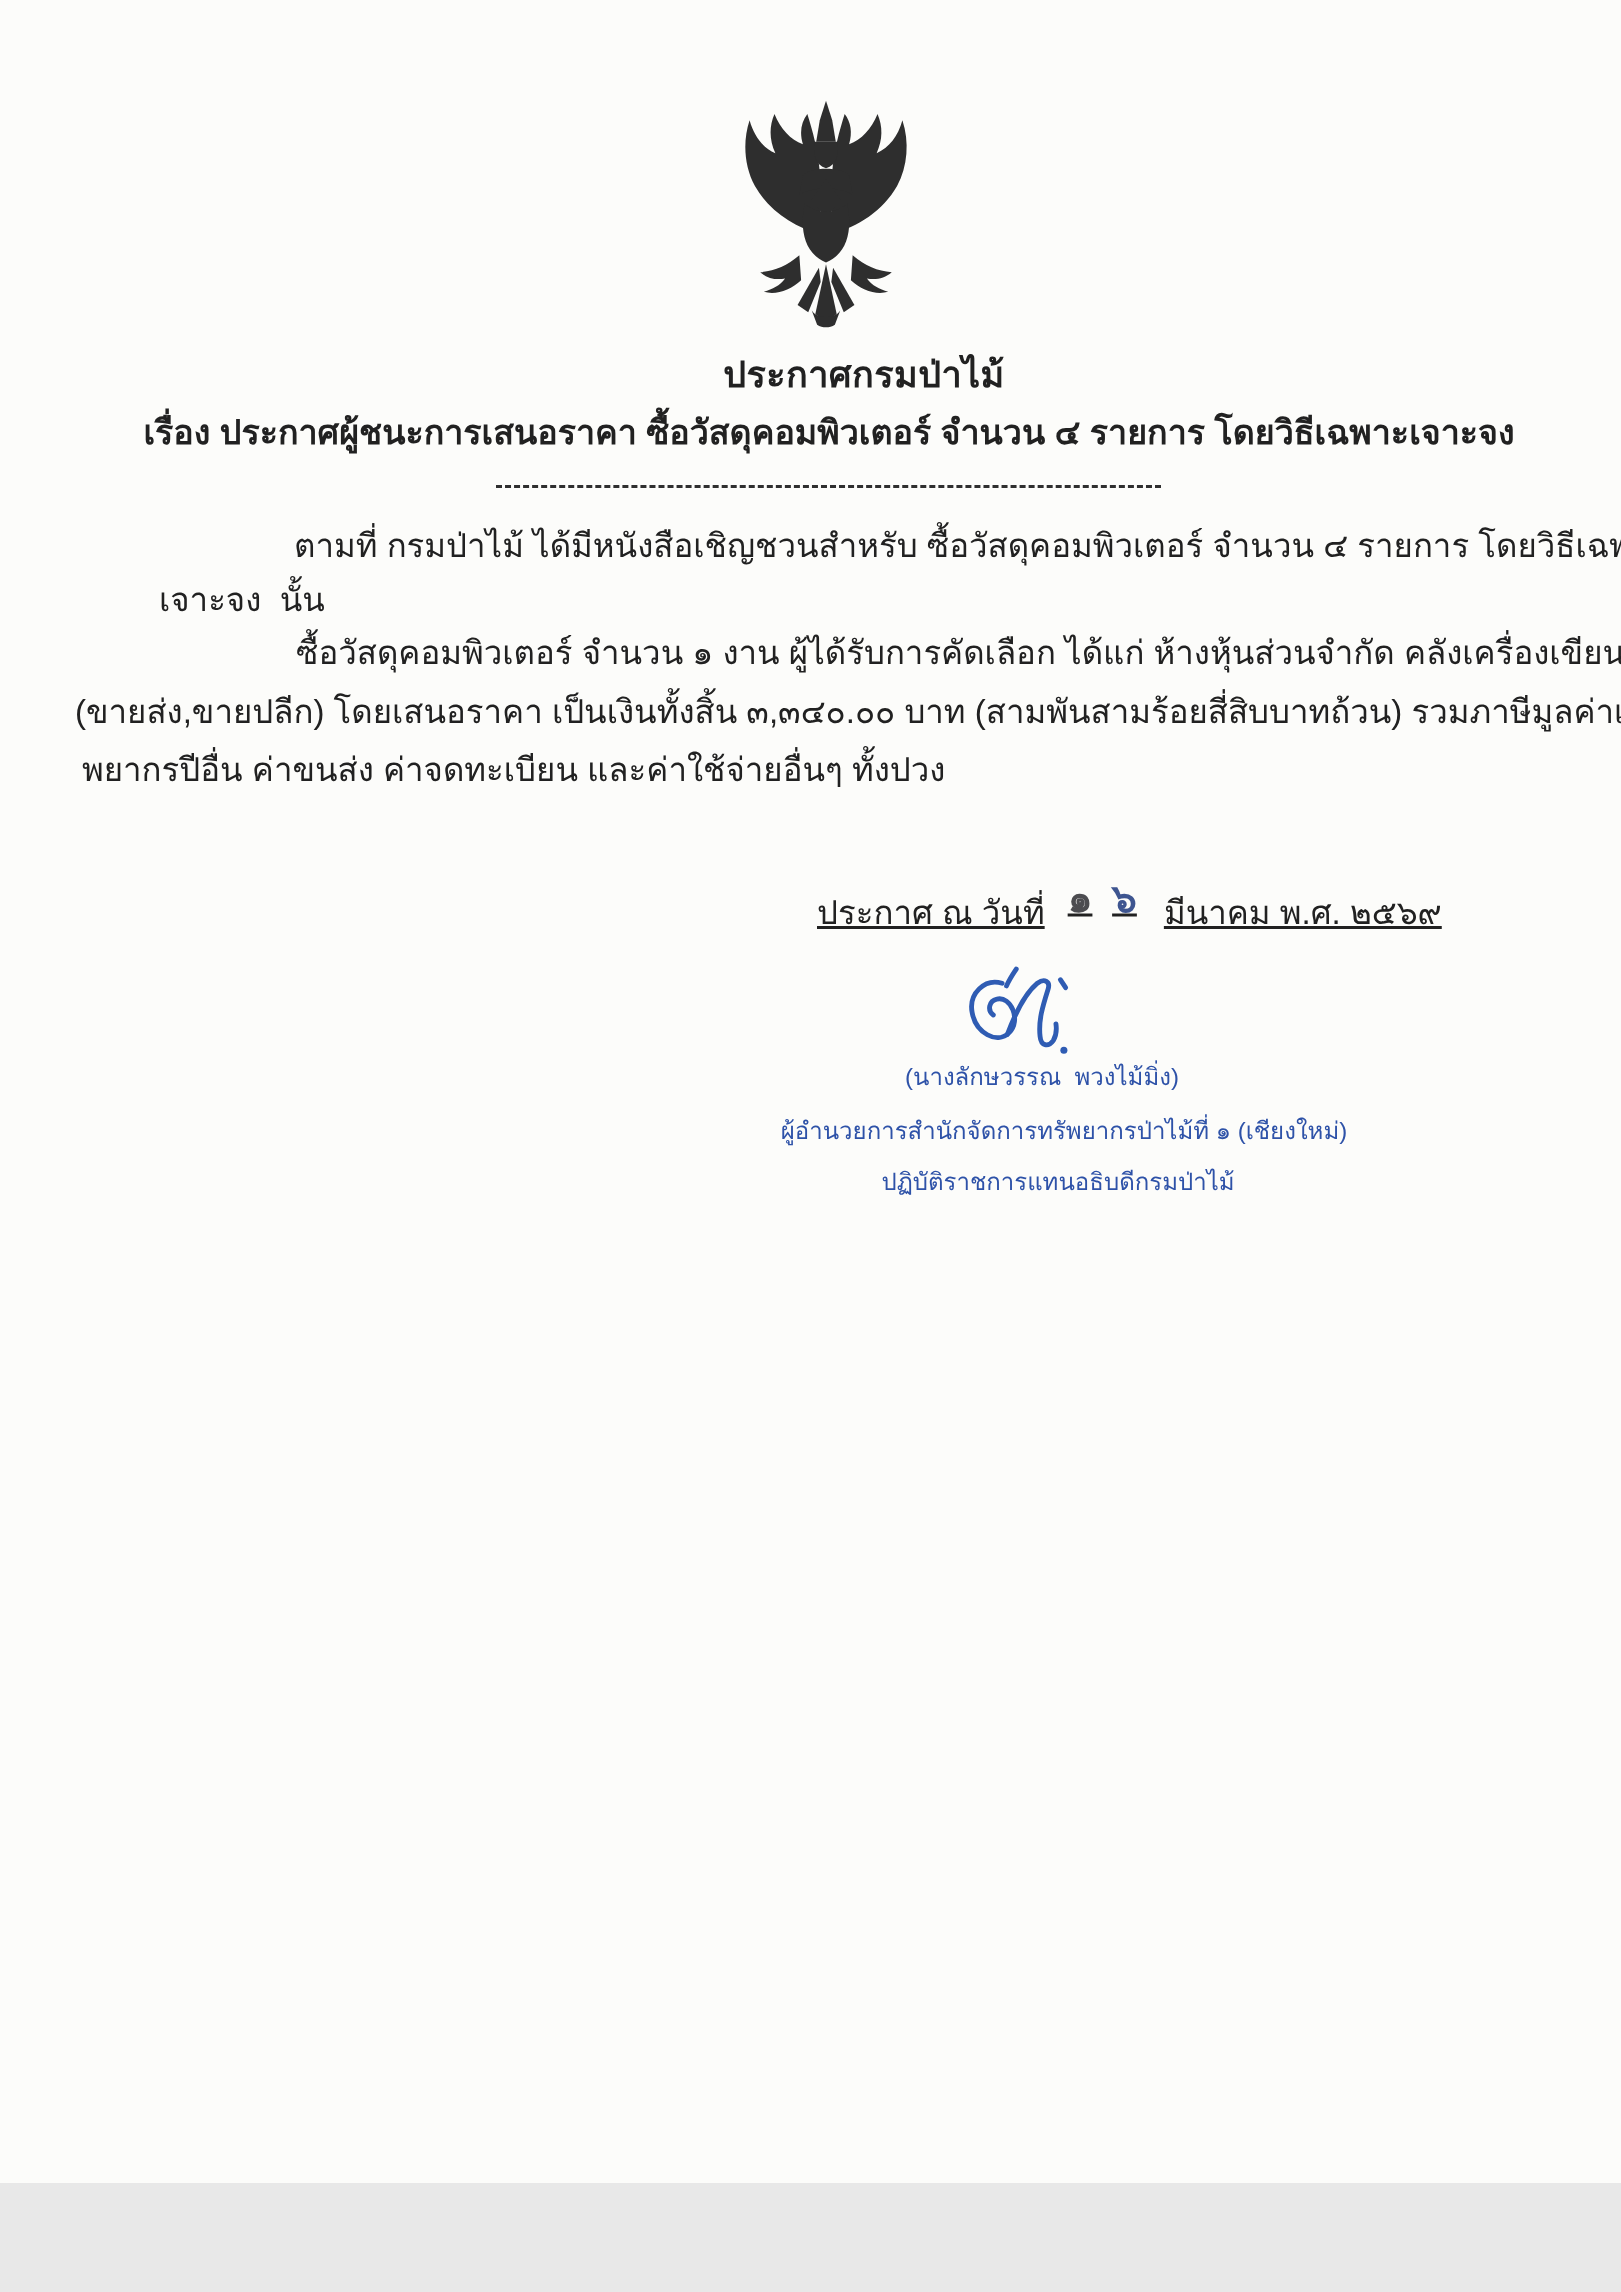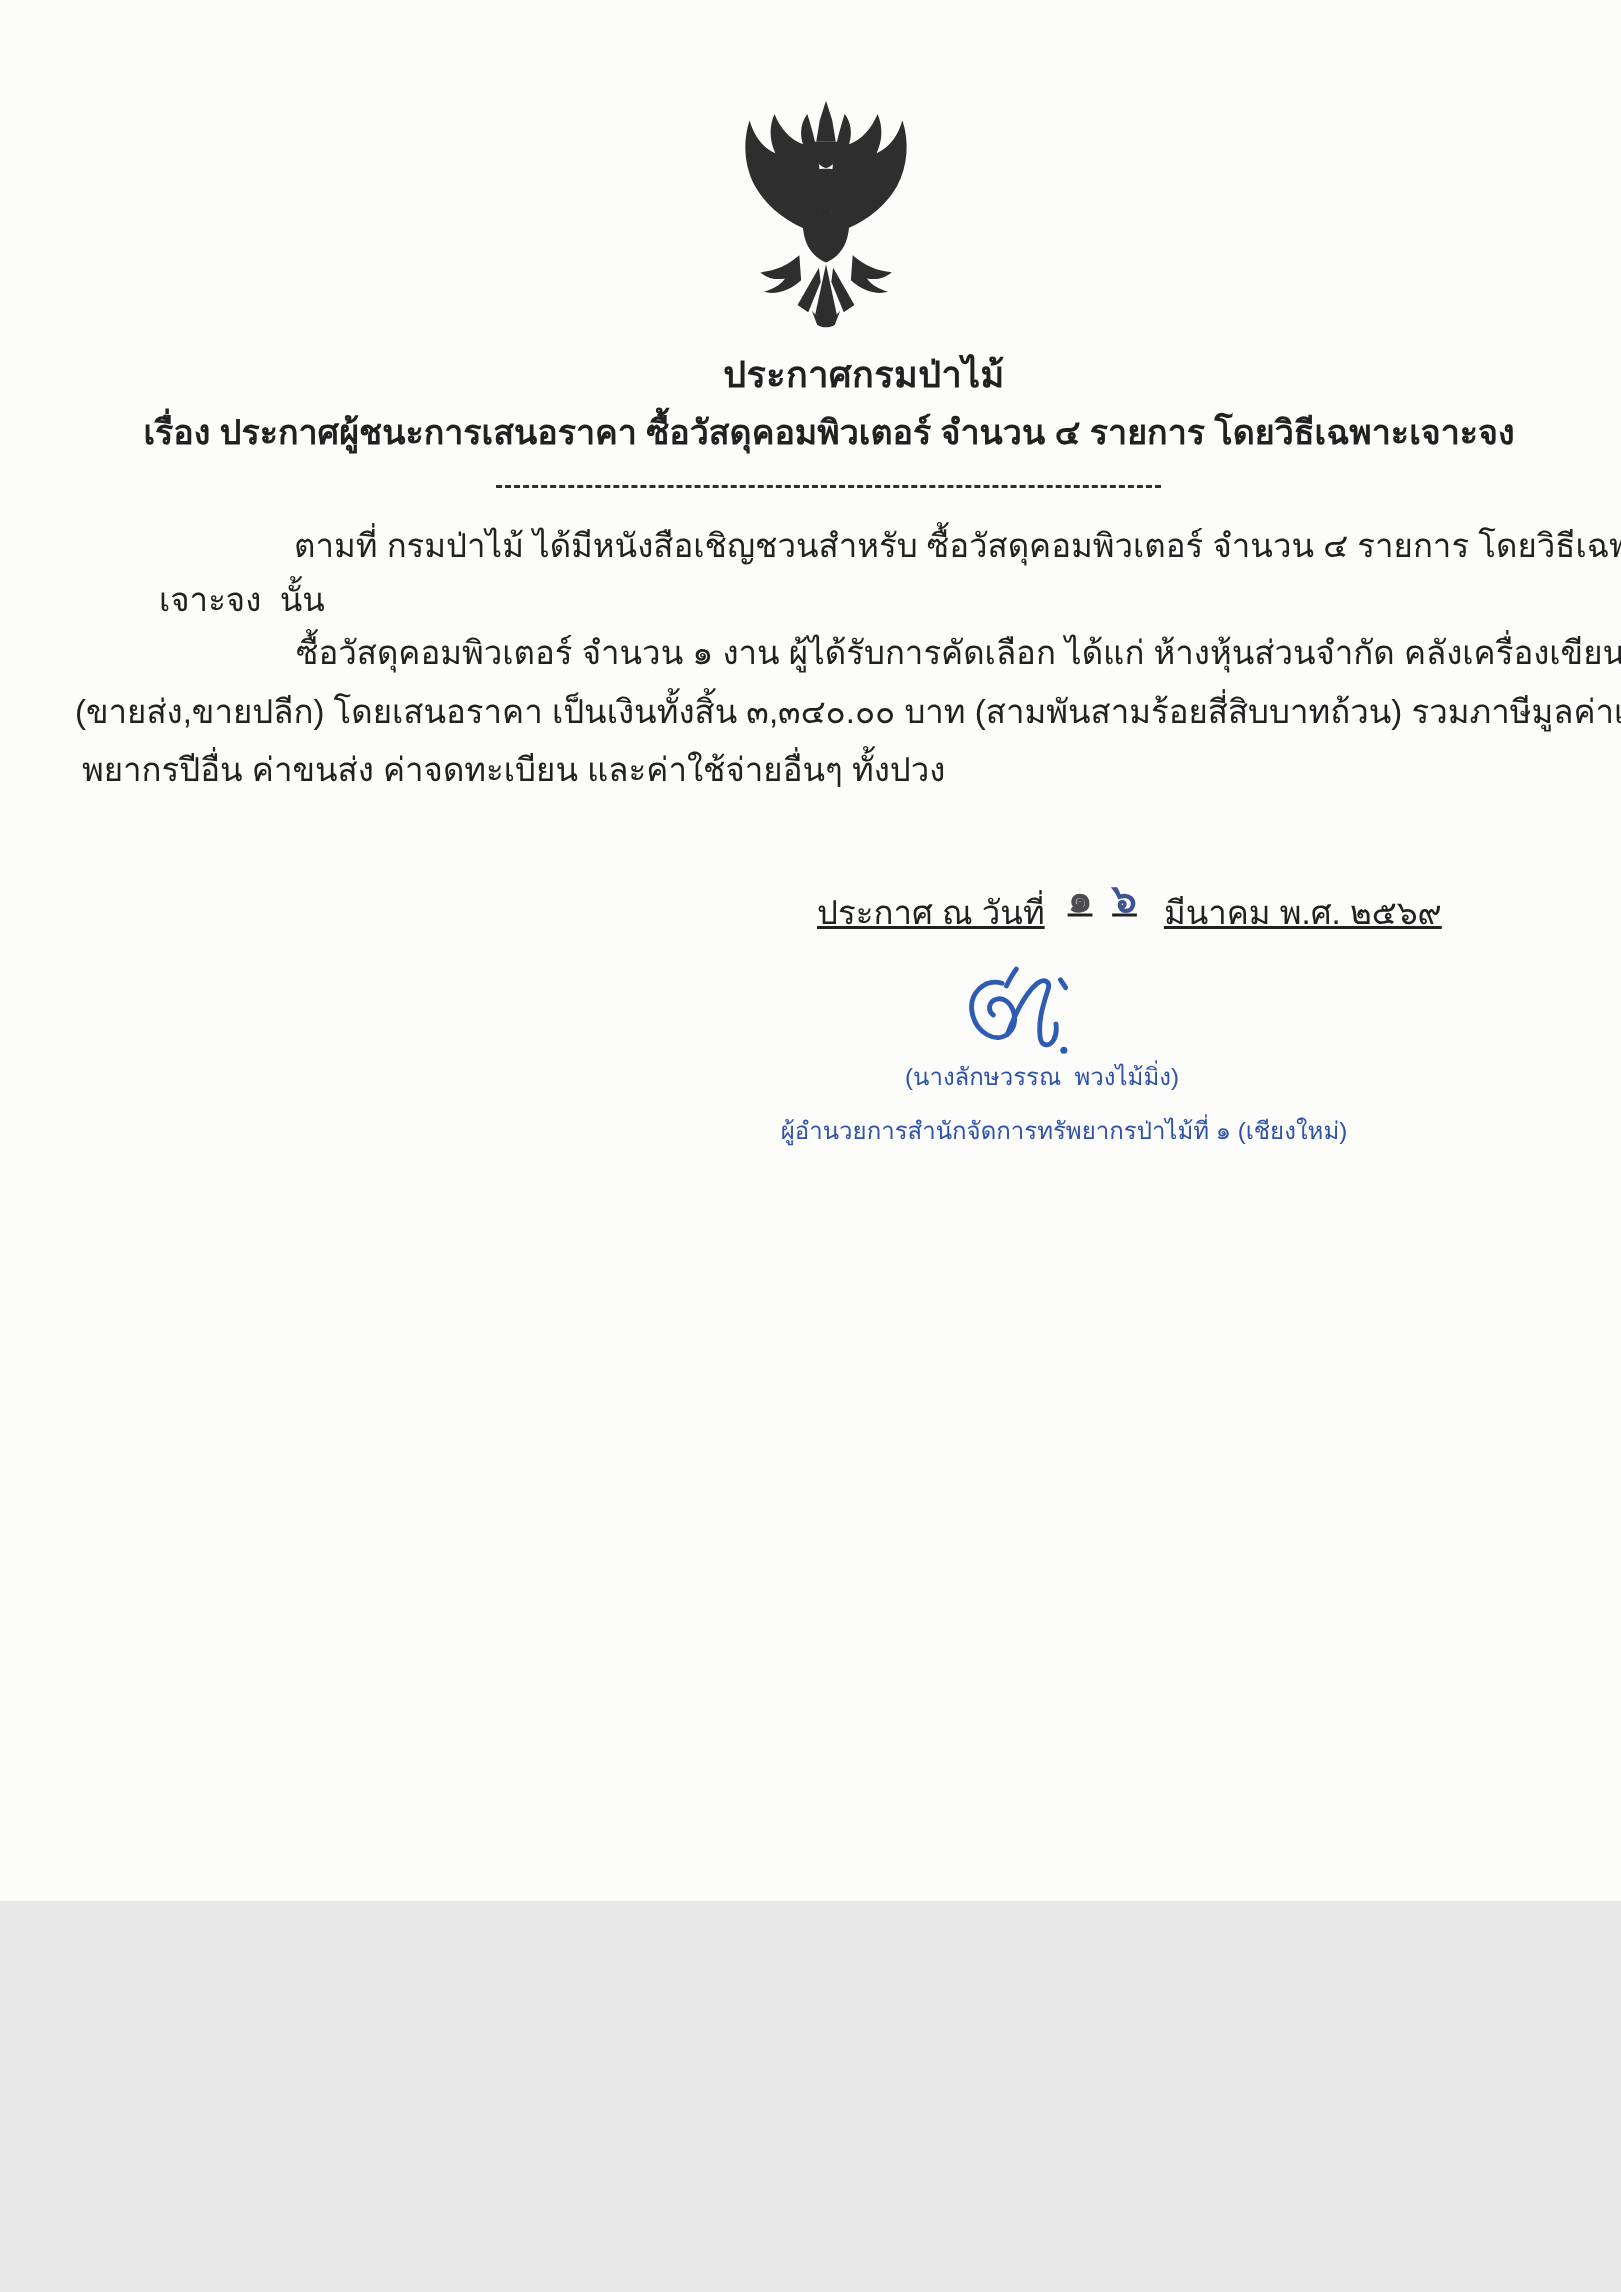--- a/index.html
+++ b/index.html
@@ -3,21 +3,21 @@
 <meta charset="utf-8">
 <style>
   html, body {
     margin: 0;
     padding: 0;
     background: #e8e8e8;
   }
   .page {
     position: relative;
     width: 1622px;
-    height: 1901px;
+    height: 2183px;
     margin: 0 auto;
     background: var(--paper, #fcfcfa);
     overflow: hidden;
     font-family: "Liberation Sans", "DejaVu Sans", sans-serif;
     color: var(--ink, #222);
   }
   .abs { position: absolute; white-space: pre; }
   .centered { transform: translateX(-50%); text-align: center; }
 
   .doc-title {
@@ -131,15 +131,16 @@
       <path d="M66,8 C62,14 58,20 55,27"></path>
       <path d="M50,24 C30,18 12,36 16,57 C20,80 44,94 58,80 C72,66 60,38 44,42 C35,44 33,55 40,60"></path>
       <path d="M56,82 C66,55 78,34 90,24 C98,18 105,22 102,31 C96,50 91,66 93,84 C94,95 102,97 108,89 C111,84 112,77 111,70"></path>
       <path d="M116,20 L122,29"></path>
     </g>
     <circle cx="120" cy="100" r="4" fill="var(--signature_blue, #2f5cb3)"></circle>
   </svg>
 
   <div class="abs centered blue-line sig-name">(นางลักษวรรณ  พวงไม้มิ่ง)</div>
   <div class="abs centered blue-line sig-position">ผู้อำนวยการสำนักจัดการทรัพยากรป่าไม้ที่ ๑ (เชียงใหม่)</div>
+  <div class="abs centered blue-line sig-acting">ปฏิบัติราชการแทนอธิบดีกรมป่าไม้</div>
 
 </div>
 
 
 </body></html>

